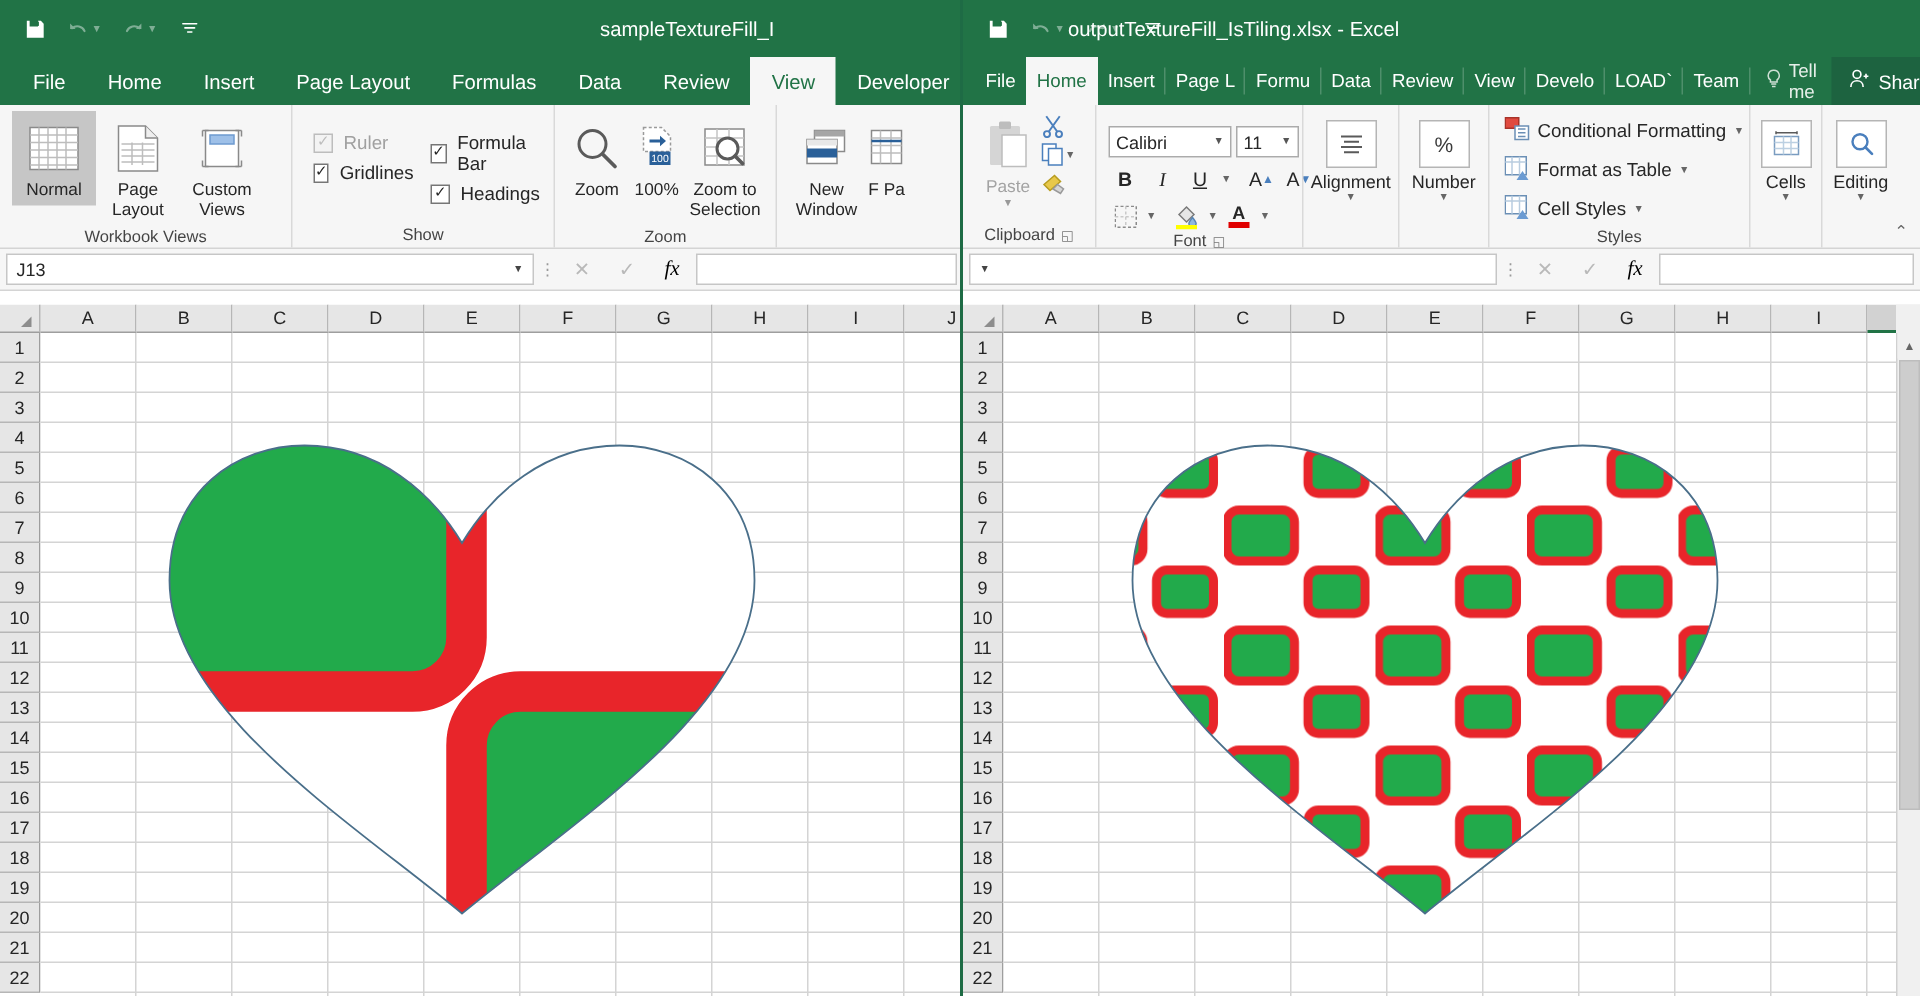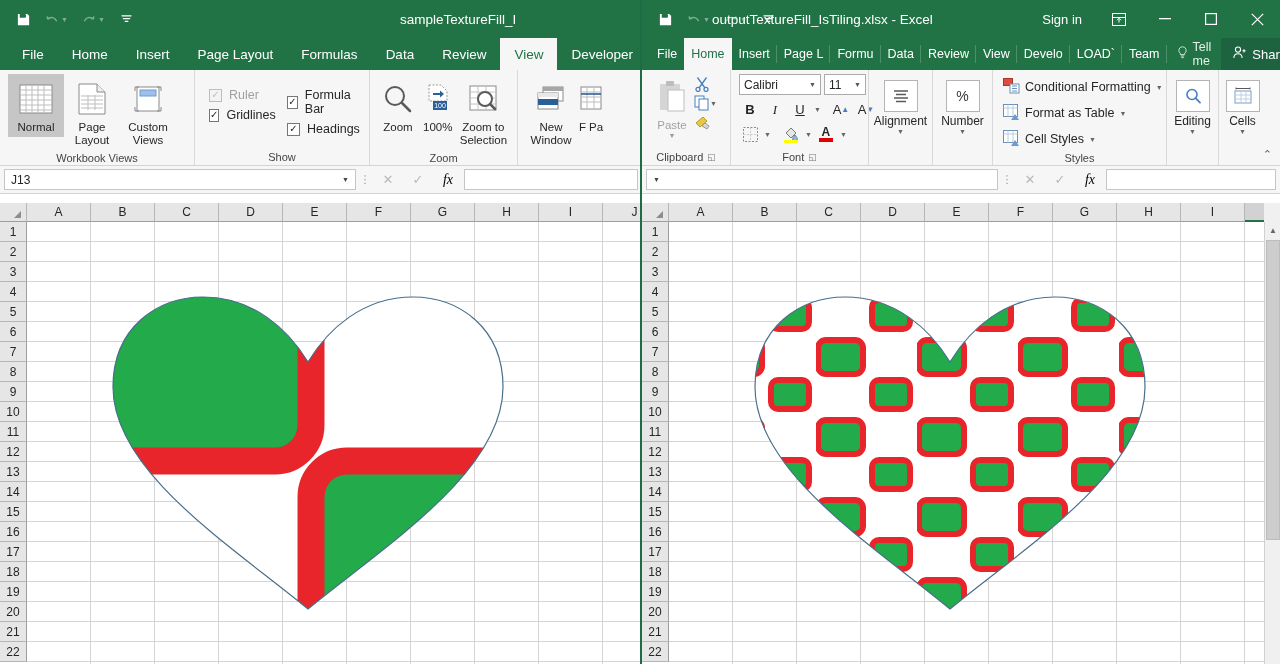--- a/index.html
+++ b/index.html
@@ -517,45 +517,20 @@
             </svg>
             <span class="caret">▼</span>
         </div>
         <div class="qat-btn">
           <svg width="11" height="11" viewBox="0 0 12 12">
               <path d="M1 2h10M2.5 5h7M4.5 8h3" stroke="#fff" stroke-width="1.2" stroke-linecap="round"></path>
             </svg>
         </div>
       </div>
       <div class="title-text" style="left:70px; right:300px;">outputTextureFill_IsTiling.xlsx  -  Excel</div>
-      <div class="win-right-group">
-        <div class="signin">Sign in</div>
-        <div class="winbtn">
-          <svg width="14" height="13" viewBox="0 0 14 13">
-              <rect x="0.5" y="0.5" width="13" height="12" fill="none" stroke="#fff"></rect>
-              <path d="M0.5 4.5h13" stroke="#fff"></path>
-              <path d="M7 9.5V5.5M5 7.2L7 5.2 9 7.2" stroke="#fff" fill="none"></path>
-            </svg>
-        </div>
-        <div class="winbtn">
-          <svg width="12" height="2" viewBox="0 0 12 2">
-              <rect width="12" height="1.3" fill="#fff"></rect>
-            </svg>
-        </div>
-        <div class="winbtn">
-          <svg width="12" height="12" viewBox="0 0 12 12">
-              <rect x="0.6" y="0.6" width="10.8" height="10.8" fill="none" stroke="#fff" stroke-width="1.2"></rect>
-            </svg>
-        </div>
-        <div class="winbtn">
-          <svg width="13" height="13" viewBox="0 0 13 13">
-              <path d="M0.8 0.8l11.4 11.4M12.2 0.8L0.8 12.2" stroke="#fff" stroke-width="1.2"></path>
-            </svg>
-        </div>
-      </div>
     </div>
 
     <div class="tabstrip compact">
       <div class="tab">File</div>
       <div class="tab active">Home</div>
       <div class="tab sep">Insert</div>
       <div class="tab sep">Page L</div>
       <div class="tab sep">Formu</div>
       <div class="tab sep">Data</div>
       <div class="tab sep">Review</div>
@@ -622,21 +597,21 @@
             </span>
           </div>
         </div>
         <div class="rgroup-label">
           <span>Clipboard</span>
           <span class="dlg-launch">◱</span>
         </div>
       </div>
 
       <div class="rgroup" style="width:138px">
-        <div class="rgroup-body" style="flex-direction:column; padding-top:4px; gap:4px">
+        <div class="rgroup-body" style="flex-direction:column; padding-top:14px; gap:4px">
           <div class="fontrow">
             <div class="combo" style="width:82px">
               <span class="cv">Calibri</span>
               <span class="cd">▼</span>
             </div>
             <div class="combo" style="width:42px">
               <span class="cv">11</span>
               <span class="cd">▼</span>
             </div>
           </div>
@@ -743,47 +718,47 @@
                   <path d="M8 16l4-6 4 6z" fill="#6b9bd2"></path>
                 </svg>
             </span>
             <span>Cell Styles</span>
             <span style="font-size:7px;color:#666">▼</span>
           </div>
         </div>
         <div class="rgroup-label">Styles</div>
       </div>
 
-      <div class="rgroup" style="width:52px">
-        <div class="rgroup-body" style="justify-content:center; padding-top:8px">
-          <div class="boxbtn" style="width:46px">
-            <span class="bx">
-              <svg width="18" height="18" viewBox="0 0 18 18">
-                  <circle cx="8" cy="7.5" r="5" fill="none" stroke="#4a7fbd" stroke-width="1.6"></circle>
-                  <path d="M11.6 11.2L16 15.6" stroke="#4a7fbd" stroke-width="1.8" stroke-linecap="round"></path>
-                </svg>
-            </span>
-            <span>Editing</span>
-            <span style="font-size:7px;color:#666">▼</span>
-          </div>
-        </div>
-        <div class="rgroup-label"></div>
-      </div>
-
       <div class="rgroup" style="width:48px">
         <div class="rgroup-body" style="justify-content:center; padding-top:8px">
           <div class="boxbtn" style="width:44px">
             <span class="bx">
               <svg width="20" height="18" viewBox="0 0 20 18">
                   <rect x="2" y="4" width="16" height="12" fill="#fff" stroke="#7a9cc0"></rect>
                   <path d="M2 8h16M2 12h16M8 4v12M13 4v12" stroke="#bcd0e2"></path>
                   <path d="M3 1.5h14M3 0.5v2M17 0.5v2" stroke="#5a5a5a"></path>
                 </svg>
             </span>
             <span>Cells</span>
+            <span style="font-size:7px;color:#666">▼</span>
+          </div>
+        </div>
+        <div class="rgroup-label"></div>
+      </div>
+
+      <div class="rgroup" style="width:52px">
+        <div class="rgroup-body" style="justify-content:center; padding-top:8px">
+          <div class="boxbtn" style="width:46px">
+            <span class="bx">
+              <svg width="18" height="18" viewBox="0 0 18 18">
+                  <circle cx="8" cy="7.5" r="5" fill="none" stroke="#4a7fbd" stroke-width="1.6"></circle>
+                  <path d="M11.6 11.2L16 15.6" stroke="#4a7fbd" stroke-width="1.8" stroke-linecap="round"></path>
+                </svg>
+            </span>
+            <span>Editing</span>
             <span style="font-size:7px;color:#666">▼</span>
           </div>
         </div>
         <div class="rgroup-label"></div>
       </div>
 
       <div class="ribbon-collapse">⌃</div>
     </div>
 
     <div class="fbar">

